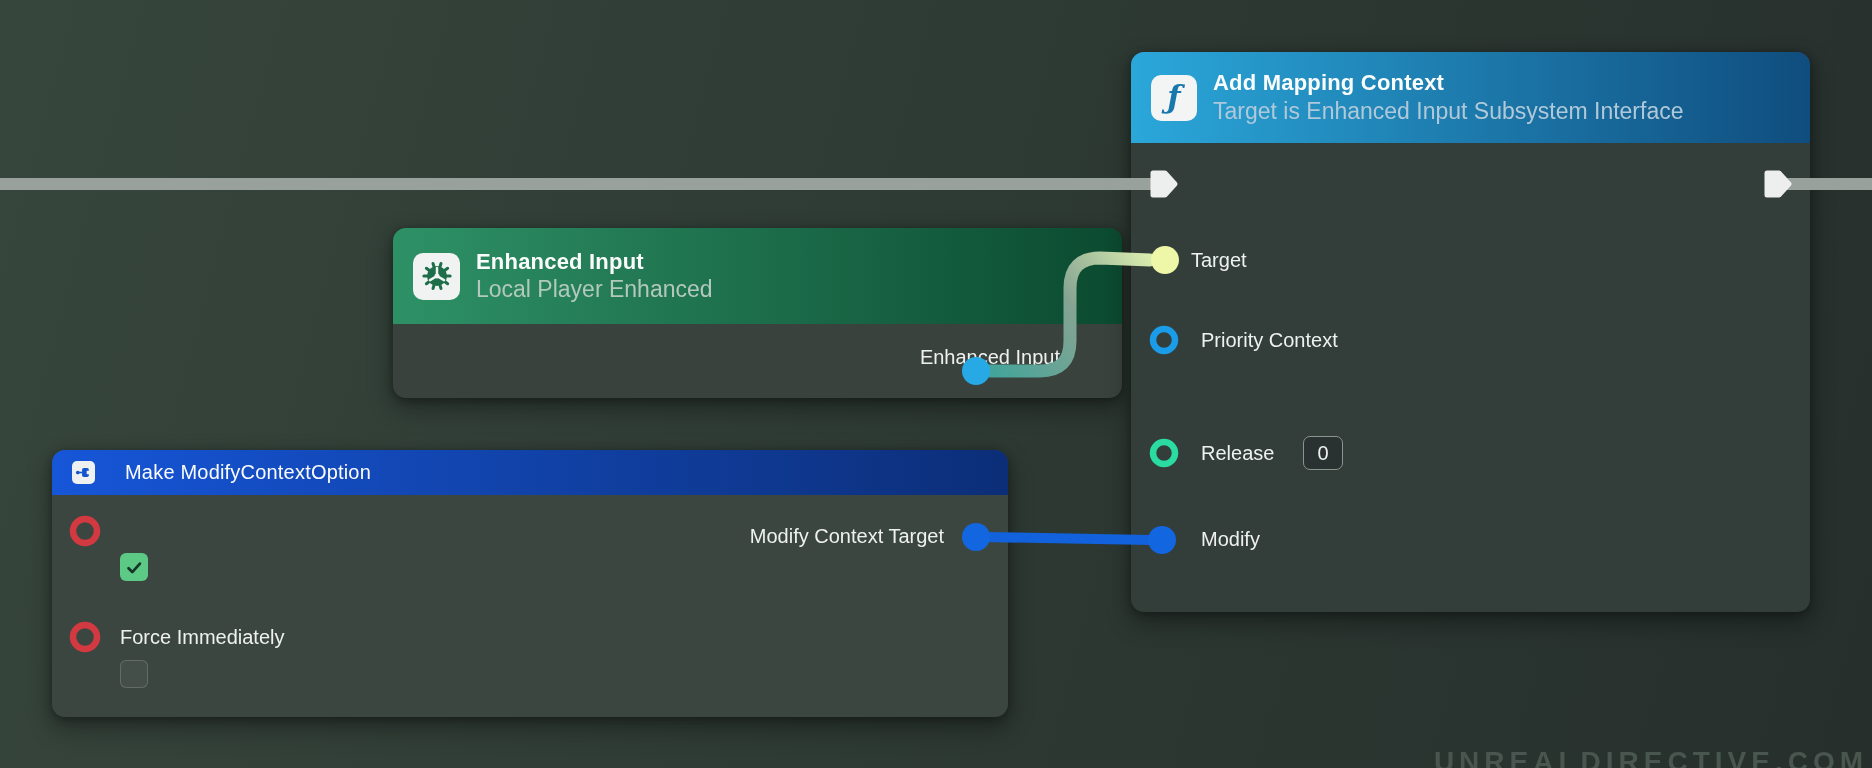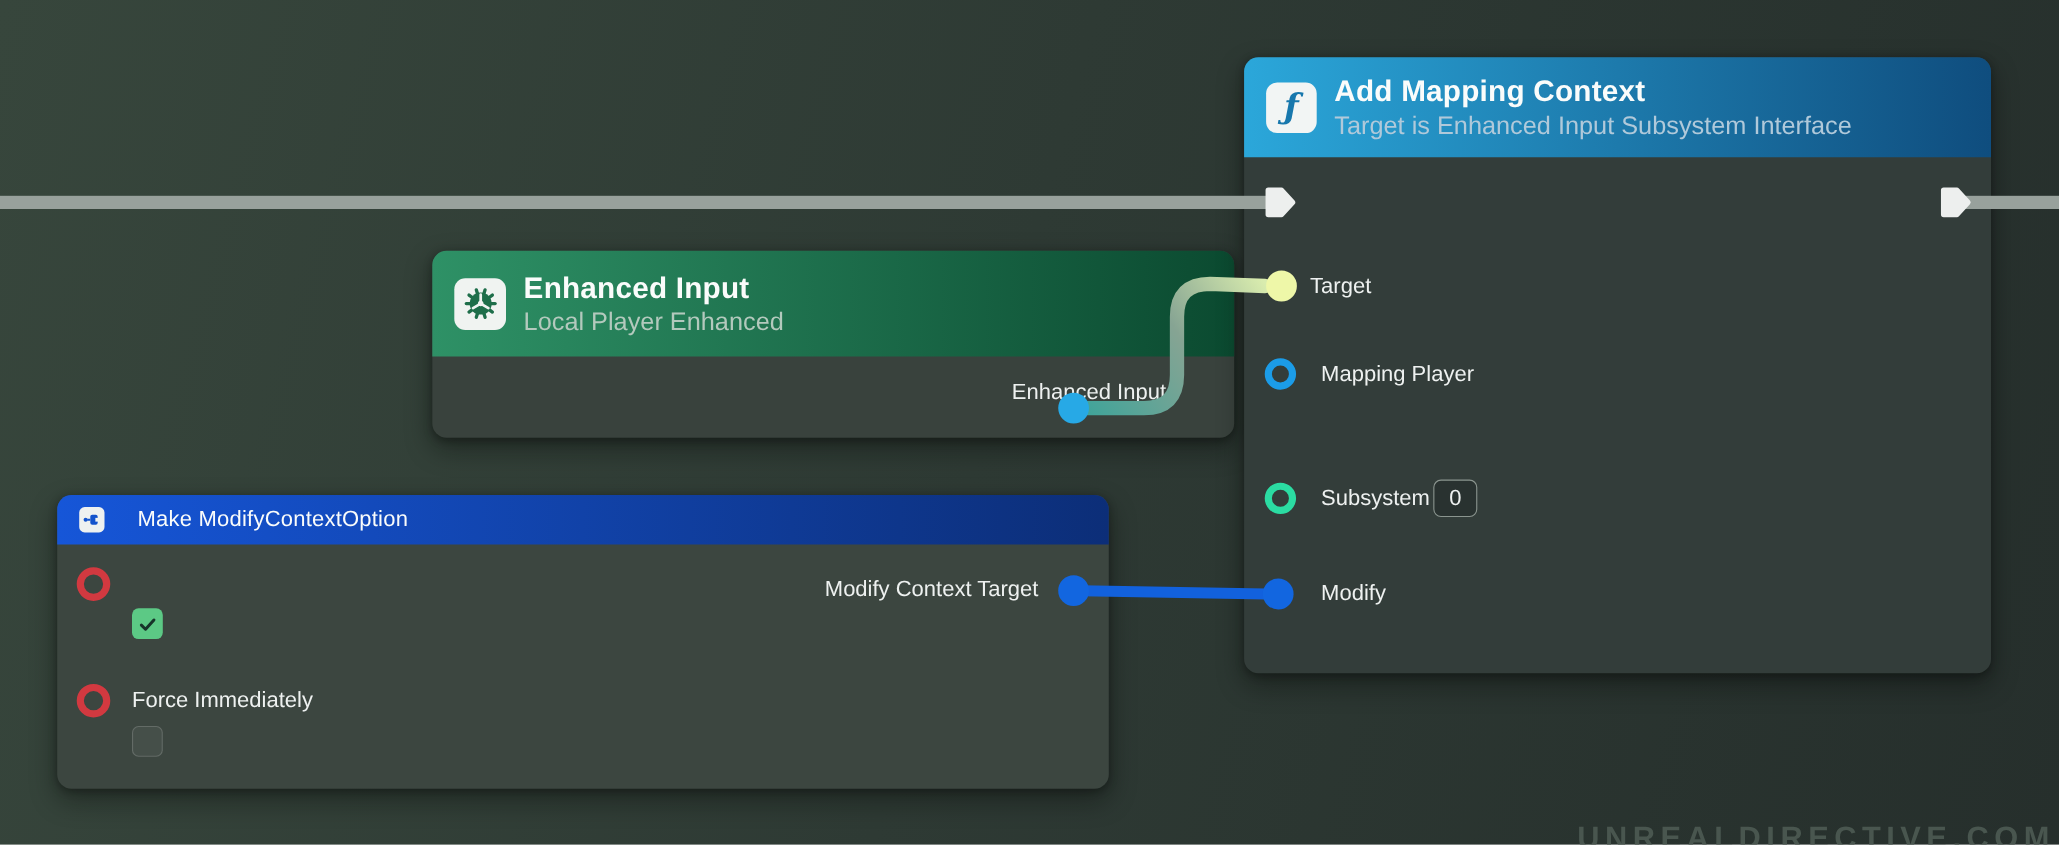--- a/index.html
+++ b/index.html
@@ -5,21 +5,21 @@
   html,body{margin:0;padding:0;}
   body{font-family:"Liberation Sans",sans-serif;}
   #canvas{
     position:relative;width:1872px;height:768px;overflow:hidden;
     background:linear-gradient(105deg,var(--bg-left) 0%,var(--bg-mid) 48%,var(--bg-right) 100%);
   }
   
   .node{position:absolute;border-radius:13px;box-shadow:0 10px 24px rgba(6,10,8,.42),0 2px 8px rgba(0,0,0,.30);}
   .node-header{display:flex;align-items:center;gap:16px;padding:0 20px;border-radius:13px 13px 0 0;}
   .titles{display:flex;flex-direction:column;line-height:1.22;}
-  .title{font-size:27px;font-weight:600;color:#fafcfb;letter-spacing:.2px;}
+  .title{font-size:22px;font-weight:600;color:#fafcfb;letter-spacing:.2px;}
   .subtitle{font-size:23px;font-weight:400;}
   .pin-label{position:absolute;font-size:20px;color:var(--label);line-height:24px;white-space:nowrap;}
   
   #node-amc{left:1131px;top:52px;width:679px;height:560px;background:var(--body-a);}
   #node-amc .node-header{height:91px;background:linear-gradient(90deg,var(--hdr-a-l),var(--hdr-a-r));}
   #node-amc .subtitle{color:var(--sub-a);}
   .fn-icon{width:46px;height:46px;border-radius:10px;background:#f2f5f4;display:flex;align-items:center;justify-content:center;flex:none;}
   .fn-glyph{font-family:"DejaVu Serif",serif;font-style:italic;font-size:31px;font-weight:600;color:#1878ad;transform:translateY(-1px);}
   .field{position:absolute;box-sizing:border-box;border:1.5px solid #8b958f;border-radius:8px;background:rgba(10,14,12,.22);color:var(--label);display:flex;align-items:center;}
   #amc-dropdown{left:70px;top:306px;width:259px;height:35px;justify-content:space-between;padding:0 12px 0 14px;font-size:20px;}
@@ -122,22 +122,22 @@
     <div class="node-header" data-interactable="true">
       <div class="fn-icon" data-interactable="false">
         <span class="fn-glyph" data-interactable="false">ƒ</span>
       </div>
       <div class="titles">
         <span class="title" data-interactable="false">Add Mapping Context</span>
         <span class="subtitle" data-interactable="false">Target is Enhanced Input Subsystem Interface</span>
       </div>
     </div>
     <span class="pin-label" style="left:60px;top:196px;" data-interactable="false">Target</span>
-    <span class="pin-label" style="left:70px;top:276px;" data-interactable="false">Mapping Player</span>
-    <span class="pin-label" style="left:70px;top:389px;" data-interactable="false">Subsystem</span>
+    <span class="pin-label" style="left:70px;top:276px;" data-interactable="false">Priority Context</span>
+    <span class="pin-label" style="left:70px;top:389px;" data-interactable="false">Release</span>
     <div class="field" id="amc-priority-box" data-interactable="true">
       <span data-interactable="false">0</span>
     </div>
     <span class="pin-label" style="left:70px;top:475px;" data-interactable="false">Modify</span>
   </div>
 
   <svg id="overlay" width="1872" height="768" viewBox="0 0 1872 768" data-interactable="false">
     <defs>
       <linearGradient id="wireTeal" gradientUnits="userSpaceOnUse" x1="983" y1="371" x2="1150" y2="258">
         <stop offset="0" style="stop-color:var(--wire-teal-start)"></stop>

